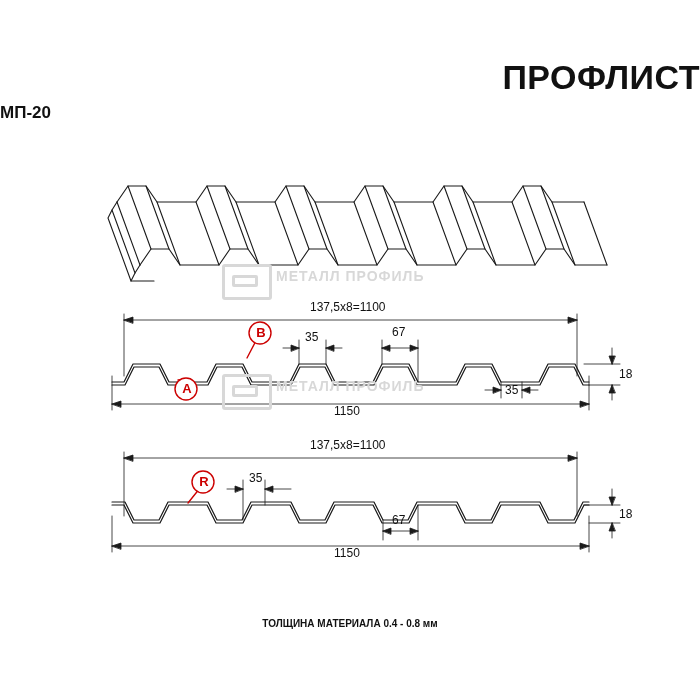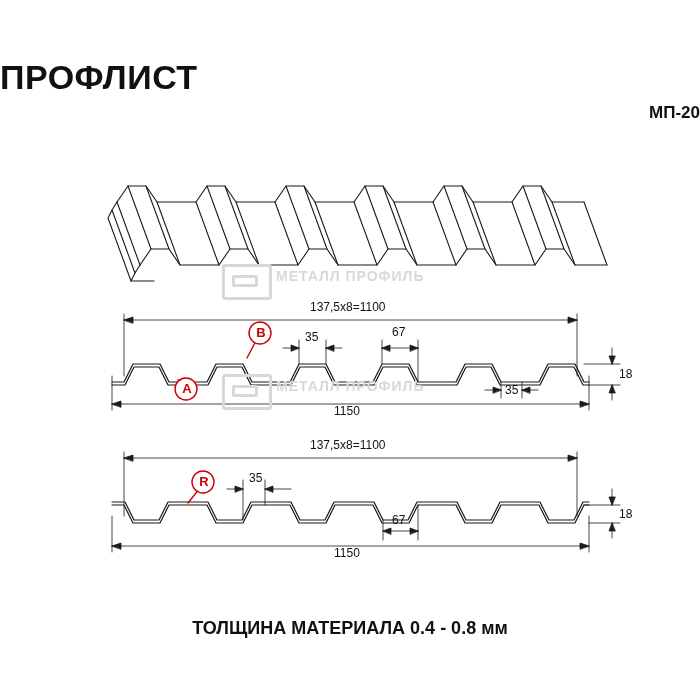--- a/index.html
+++ b/index.html
@@ -19,45 +19,45 @@
     position: absolute;
     inset: 0;
   }
 
   
   .title {
     position: absolute;
     top: 58px;
     left: 0;
     width: 700px;
-    text-align: left;
+    text-align: right;
     font-size: 34px;
     font-weight: bold;
     letter-spacing: 0.5px;
     color: #111111;
   }
   .subtitle {
     position: absolute;
     top: 103px;
     left: 0;
     width: 700px;
-    text-align: right;
+    text-align: left;
     font-size: 17px;
     font-weight: bold;
     color: #111111;
   }
 
   
   .footer-note {
     position: absolute;
     top: 618px;
     left: 0;
     width: 700px;
     text-align: center;
-    font-size: 18px;
+    font-size: 10px;
     font-weight: bold;
     color: #111111;
   }
 
   
   .layer {
     position: absolute;
     inset: 0;
   }
   svg {

